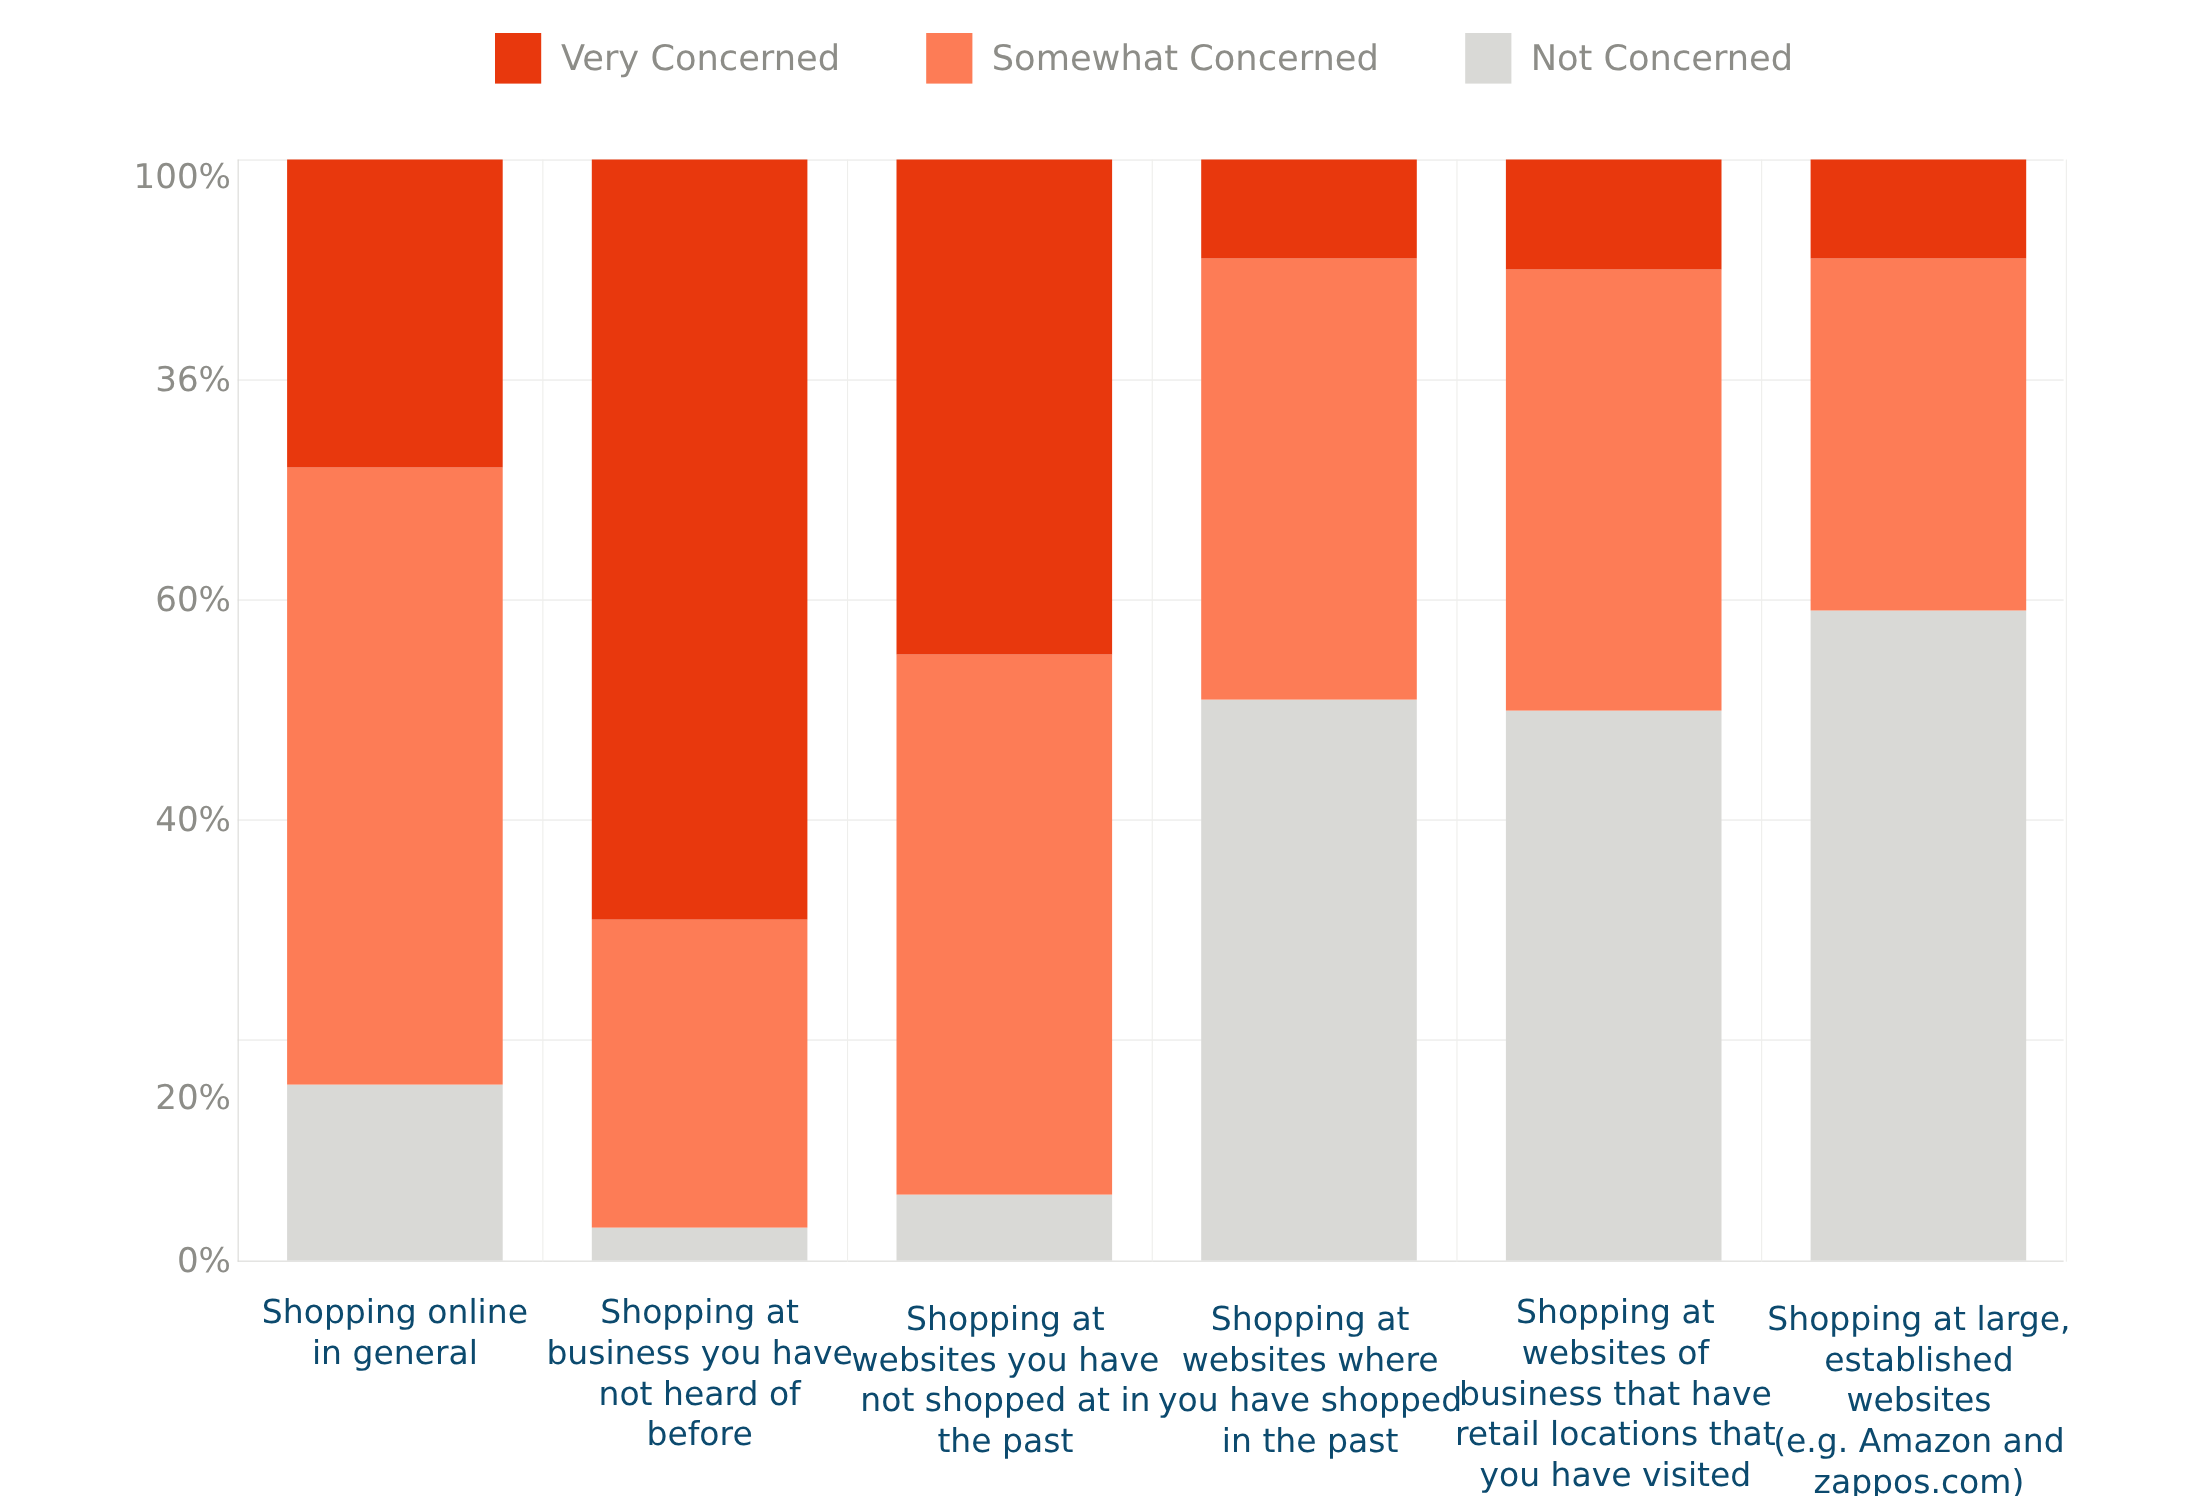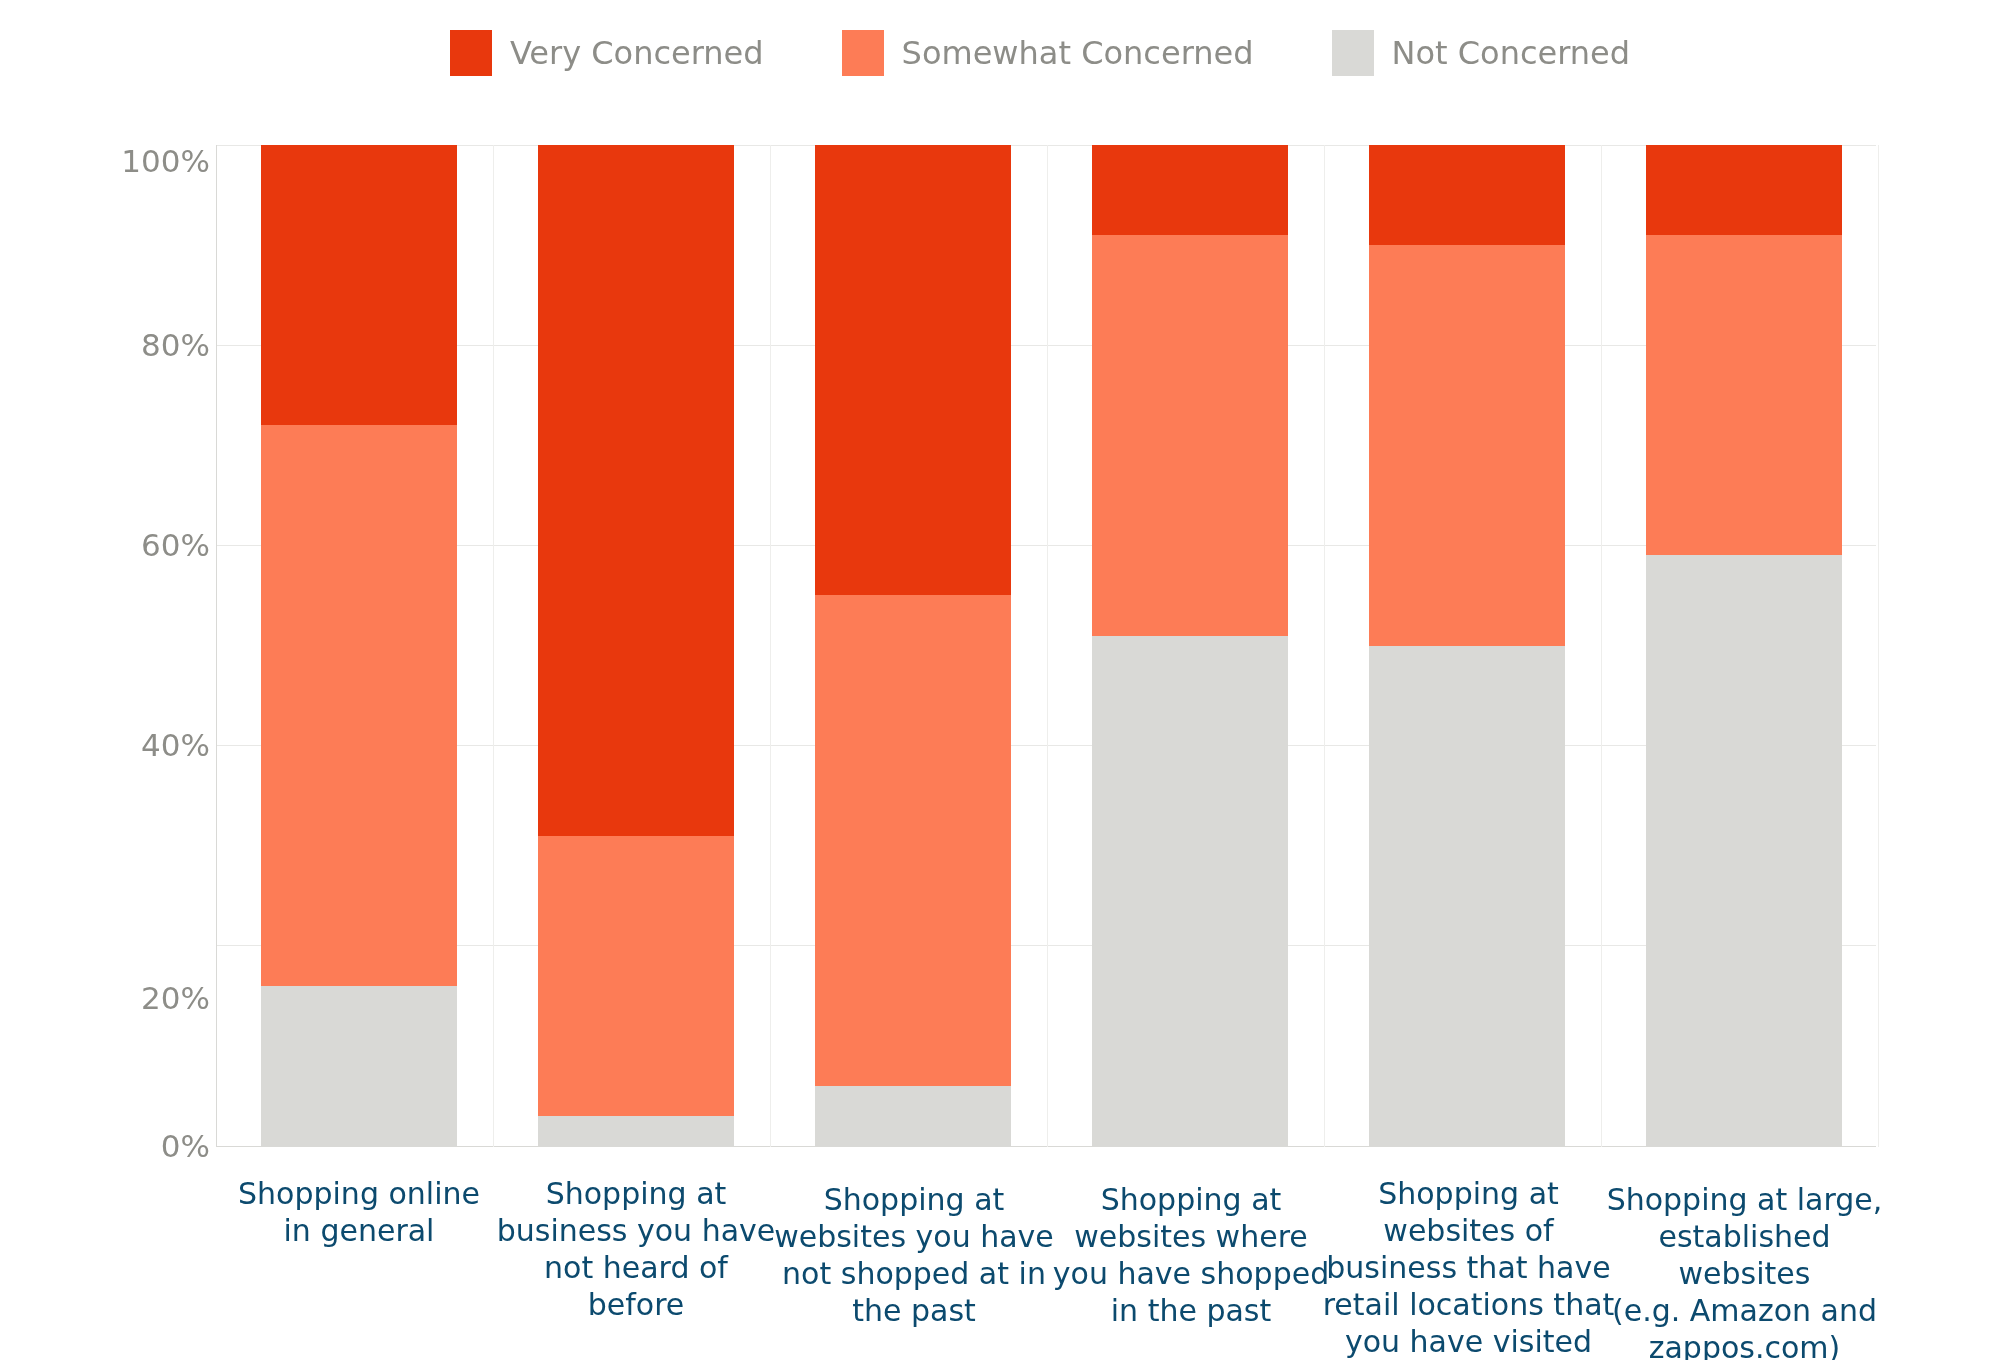--- a/index.html
+++ b/index.html
@@ -145,21 +145,21 @@
   <div class="plot-wrap">
 
     <div class="gridline" style="top:145px;"></div>
     <div class="gridline" style="top:345px;"></div>
     <div class="gridline" style="top:545px;"></div>
     <div class="gridline" style="top:745px;"></div>
     <div class="gridline" style="top:945px;"></div>
     <div class="gridline zero" style="top:1146px;"></div>
 
     <div class="ytick-label" style="top:145px;margin-top:16px;">100%</div>
-    <div class="ytick-label" style="top:345px;">80%</div>
+    <div class="ytick-label" style="top:345px;">36%</div>
     <div class="ytick-label" style="top:545px;">60%</div>
     <div class="ytick-label" style="top:745px;">40%</div>
     <div class="ytick-label" style="top:998px;">20%</div>
     <div class="ytick-label" style="top:1146px;">0%</div>
 
     <div class="axis-left" style="left:216px; top:145px; height:1002px;"></div>
 
     <div class="catline" style="left:493px; top:145px; height:1002px;"></div>
     <div class="catline" style="left:770px; top:145px; height:1002px;"></div>
     <div class="catline" style="left:1047px; top:145px; height:1002px;"></div>

